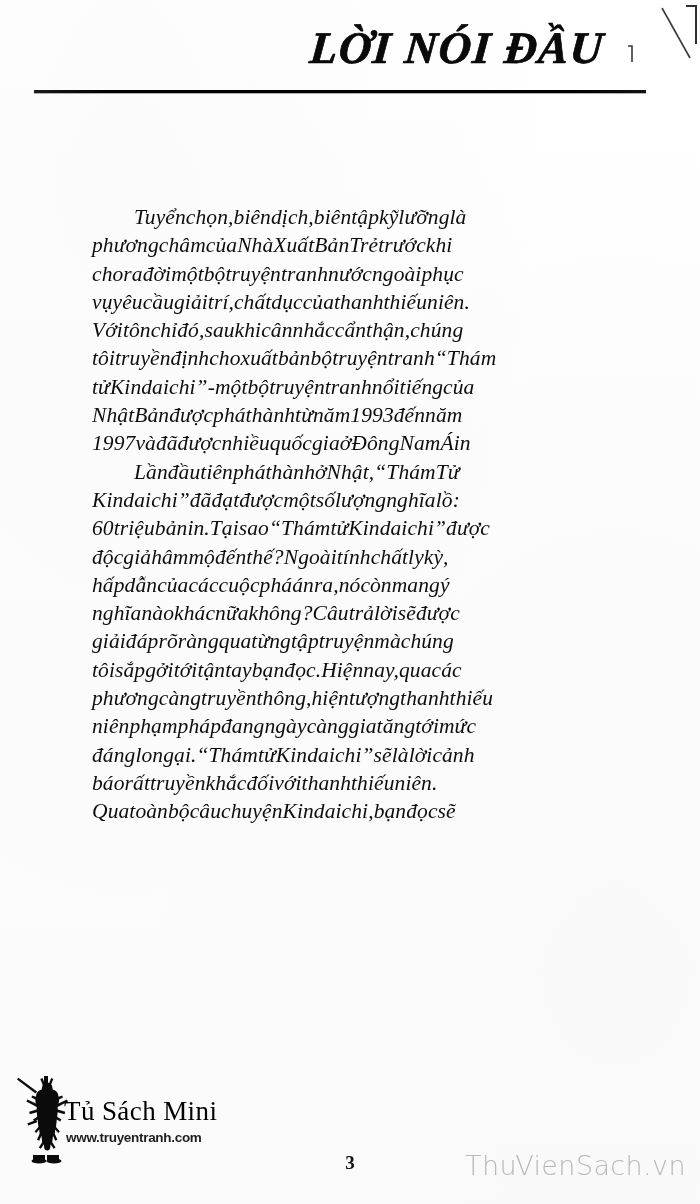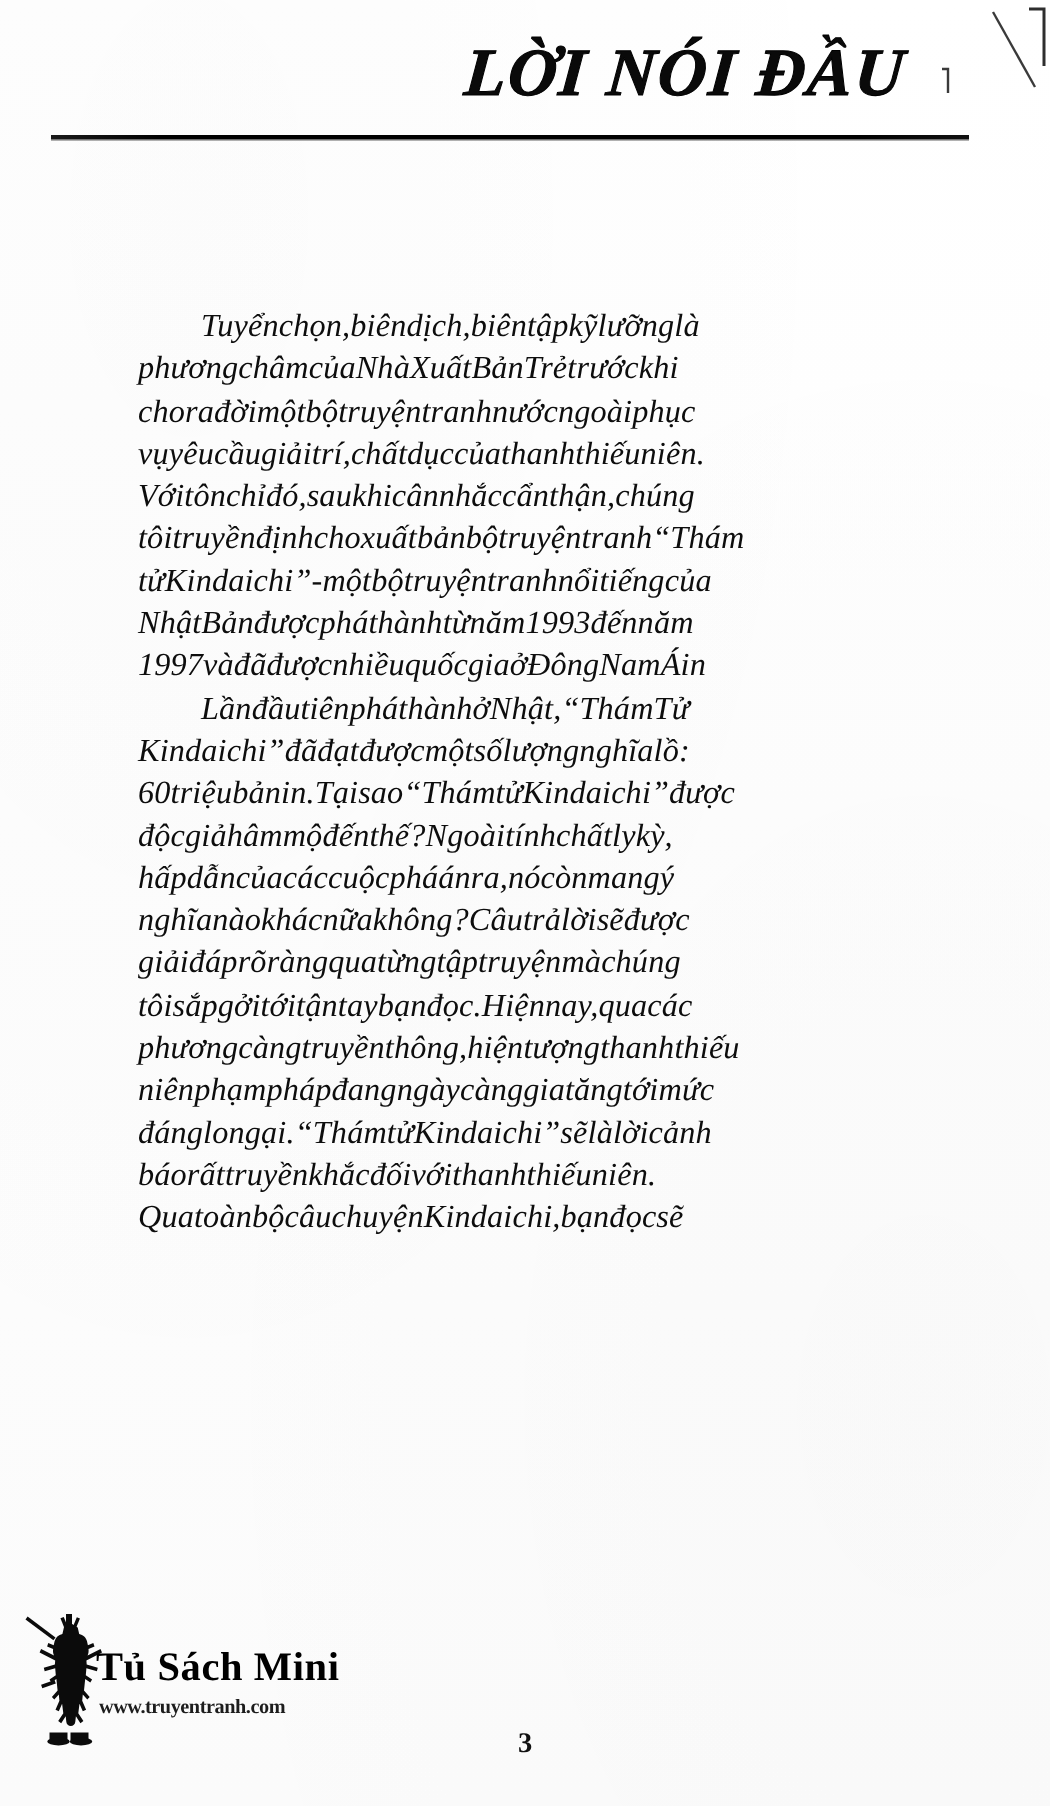--- a/index.html
+++ b/index.html
@@ -137,30 +137,30 @@
     top: 0;
     width: 62px;
     height: 88px;
   }
   .logo-text {
     position: absolute;
     left: 48px;
     top: 20px;
     font-family: "Liberation Serif", "DejaVu Serif", serif;
     font-size: 27px;
-    font-weight: bold;
+    font-weight: normal;
     color: #000;
     letter-spacing: 0.4px;
     white-space: nowrap;
   }
   .logo-url {
     position: absolute;
     left: 50px;
     top: 54px;
-    font-family: Liberation Serif, serif;
+    font-family: Liberation Sans, sans-serif;
     font-size: 13.5px;
     font-weight: bold;
     color: #1d1d1d;
     letter-spacing: -0.3px;
     white-space: nowrap;
   }
 
   
   .page-number {
     position: absolute;
@@ -496,13 +496,14 @@
         <ellipse cx="23" cy="85" rx="7.5" ry="2.6"></ellipse>
         <ellipse cx="38" cy="85" rx="7.5" ry="2.6"></ellipse>
       </g>
     </svg>
     <div class="logo-text">Tủ Sách Mini</div>
     <div class="logo-url">www.truyentranh.com</div>
   </div>
 
   <div class="page-number">3</div>
 
+  <div class="watermark">ThuVienSach.vn</div>
 </div>
 
 </body></html>

